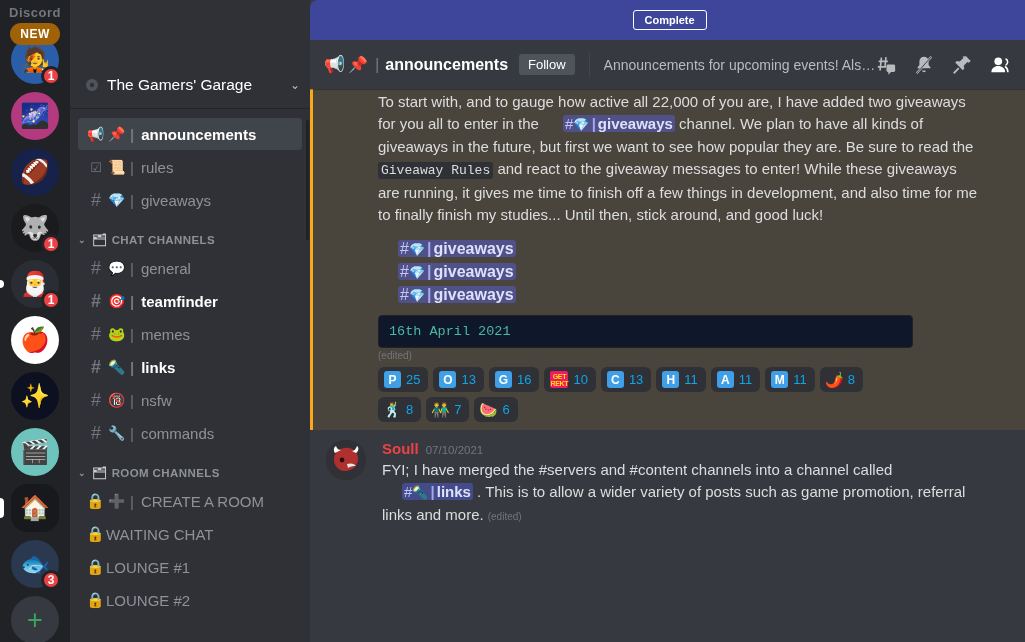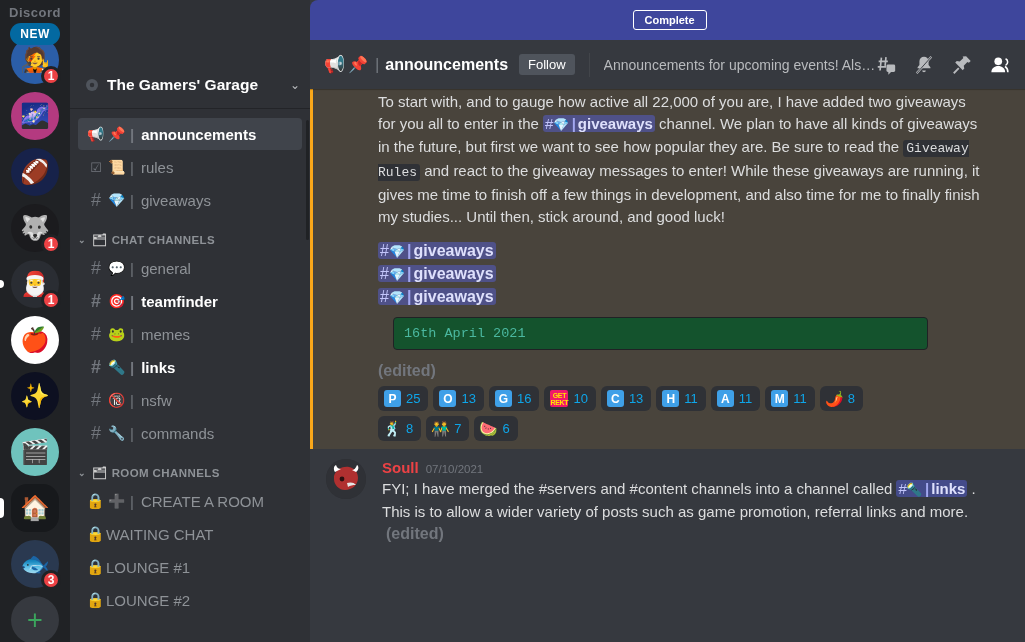--- a/index.html
+++ b/index.html
@@ -42,21 +42,21 @@
     font-size: 12px; font-weight: bold;
     display: flex; align-items: center; justify-content: center;
     border: 3px solid #202225; padding: 0 2px;
   }
   .pip {
     position: absolute; left: 0; top: 50%; transform: translateY(-50%);
     width: 4px; height: 8px; background: #fff; border-radius: 0 4px 4px 0;
   }
   .pip.tall { height: 20px; }
   .new-pill {
-    width: 50px; height: 22px; border-radius: 11px; background: #0369a1;
+    width: 50px; height: 22px; border-radius: 11px; background: #a16207;
     color:#fff; font-size: 12px; font-weight: bold; letter-spacing:.5px;
     display:flex; align-items:center; justify-content:center;
     position: relative; z-index: 3;
   }
   .new-pill-wrap { position: relative; width:70px; height:26px; display:flex; align-items:center; justify-content:center; margin-bottom:-13px; z-index:3;}
   .add-srv {
     width: 48px; height: 48px; border-radius: 50%;
     background: #36393f; color: #3ba55d; font-size: 27px; font-weight: 300;
     display: flex; align-items: center; justify-content: center;
     line-height: 1;
@@ -71,21 +71,21 @@
   }
   .sb-spacer { height: 61px; flex: 0 0 61px; }
   .sb-header {
     height: 48px; flex: 0 0 48px;
     display: flex; align-items: center; padding: 0 10px 0 14px;
     border-bottom: 1px solid #232428;
     cursor: pointer;
   }
   .sb-gear { width:16px; height:16px; margin-right:7px; flex:0 0 16px; }
   .sb-title {
-    color: #fff; font-size: 15.5px; font-weight: bold;
+    color: #fff; font-size: 15.5px; font-weight: normal;
     white-space: nowrap; overflow: hidden; text-overflow: ellipsis;
     flex: 1;
   }
   .sb-chev { color: #b9bbbe; font-size: 12px; margin-left: 6px; }
   .sb-scroll { flex: 1; overflow: hidden; padding-top: 8px; }
 
   .cat {
     display: flex; align-items: center; gap: 4px;
     padding: 16px 8px 4px 8px; color: #8e9297;
     font-size: 11.5px; font-weight: bold; letter-spacing: .4px;
@@ -148,39 +148,39 @@
     background: #49443c; border-left: 3px solid #faa81a;
     padding: 2px 48px 8px 65px; position: relative;
   }
   .msg-body {
     color: #dcddde; font-size: 15px; line-height: 22px;
     word-wrap: break-word;
   }
   .chan-pill {
     background: #5865f2; background: rgba(88,101,242,.42);
     color: #dee0fc; border-radius: 3px; padding: 0 2px;
-    font-weight: 600; white-space: nowrap; display:inline;
+    font-weight: 600; white-space: nowrap; display:inline;margin-left:20px;
   }
   .chan-pill .ph { color: #c3c6fb; font-weight: 400;}
   .chan-pill .gem { font-size: 13px; }
   .chan-pill .sep { color: #a3a8f0; margin: 0 2px; }
   .inline-code {
     background: #2f3136; border-radius: 3px; padding: 1px 3px;
     font-family: "Liberation Mono", monospace; font-size: 13px;
     color: #dcddde;
   }
   .pill-line { line-height: 22px; }
   .codeblock {
-    margin: 8px 0 2px 15px; max-width: 535px;
-    background: #14532d; border: 1px solid #202225; border-radius: 4px;
+    margin: 8px 0 2px 0; max-width: 535px;
+    background: #0f172a; border: 1px solid #202225; border-radius: 4px;
     padding: 8px 10px;
     font-family: "Liberation Mono", monospace; font-size: 13.5px;
     color: #4bb8a0;
   }
-  .edited { color: #72767d; font-size: 16px; margin-top: 12px; font-weight: bold; }
+  .edited { color: #72767d; font-size: 10px; margin-top: 2px; }
   .reactions { display: flex; flex-wrap: wrap; gap: 5px; margin-top: 6px; max-width: 520px;}
   .rx {
     height: 25px; background: #2f3136; border-radius: 6px;
     display: flex; align-items: center; gap: 5px;
     padding: 0 7px 0 5px; cursor: pointer; border: 1px solid transparent;
   }
   .rx-emoji { width: 17px; height:17px; display:flex; align-items:center; justify-content:center; font-size: 15px; line-height:1;}
   .rx-letter {
     width: 17px; height: 17px; border-radius: 3px; background: #3fa0e8;
     color: #fff; font-size: 12px; font-weight: bold;

